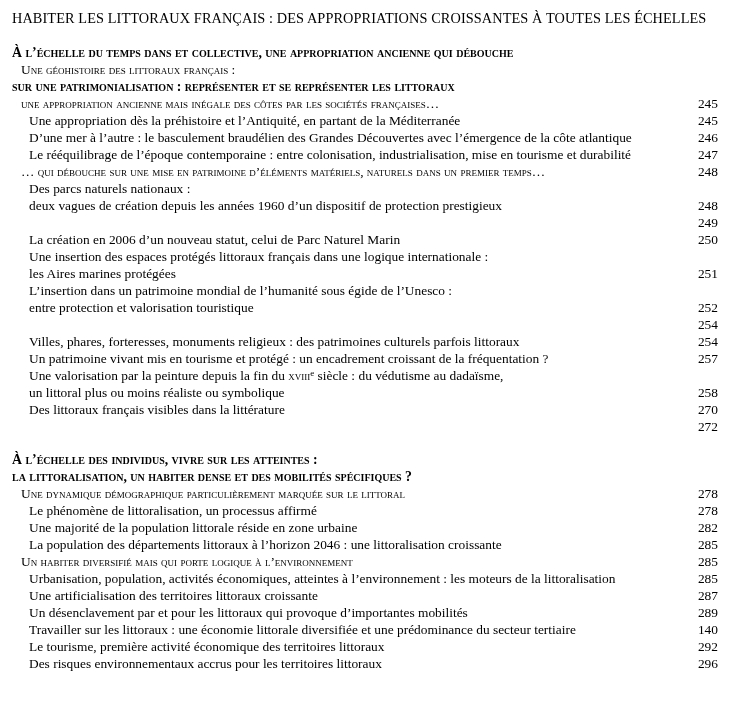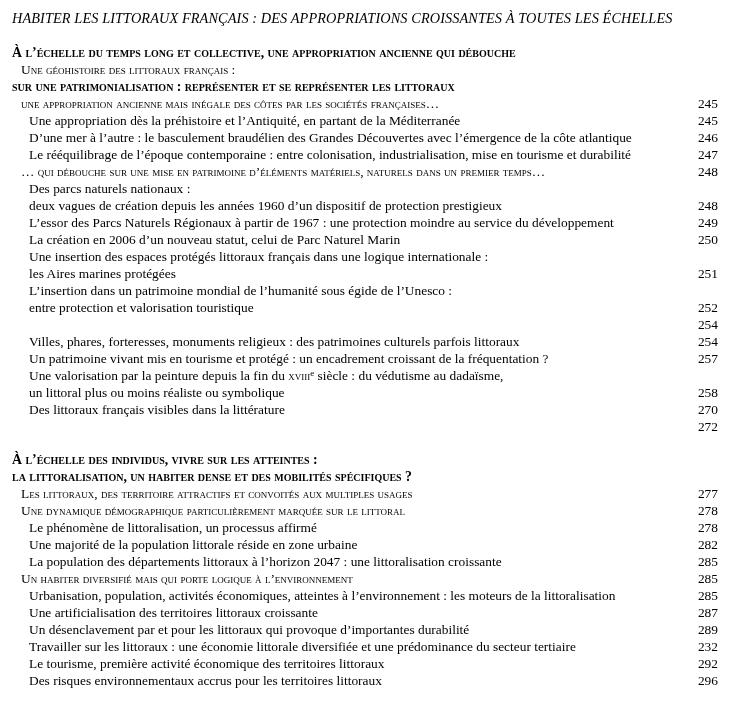--- a/index.html
+++ b/index.html
@@ -19,21 +19,20 @@
     width: 733px;
     height: 704px;
     padding: 8px 15px 0 12px;
   }
   .title {
     font-size: 14.3px;
     line-height: 20px;
     white-space: nowrap;
     letter-spacing: 0.1px;
     margin-bottom: 4px;
-    font-style: italic;
   }
   .row {
     display: flex;
     align-items: baseline;
     line-height: 17px;
     font-size: 13.4px;
   }
   .row .txt { white-space: nowrap; }
   .row .pg  { margin-left: auto; padding-left: 6px; text-align: left; }
   .row.section {
@@ -50,21 +49,21 @@
   .sc { font-variant: small-caps; }
   sup { font-size: 9px; line-height: 0; vertical-align: 4px; }
 </style>
 </head>
 <body>
 
 <div class="page">
   <div class="title">HABITER LES LITTORAUX FRANÇAIS : DES APPROPRIATIONS CROISSANTES À TOUTES LES ÉCHELLES</div>
   <div class="toc">
       <div class="row section section-start">
-        <span class="txt">À l’échelle du temps long et collective, une appropriation ancienne qui débouche</span>
+        <span class="txt">À l’échelle du temps dans et collective, une appropriation ancienne qui débouche</span>
         <span class="pg"></span>
       </div>
       <div class="row subsection">
         <span class="txt">Une géohistoire des littoraux français :</span>
         <span class="pg"></span>
       </div>
       <div class="row section">
         <span class="txt">sur une patrimonialisation : représenter et se représenter les littoraux</span>
         <span class="pg"></span>
       </div>
@@ -90,21 +89,20 @@
       </div>
       <div class="row item">
         <span class="txt">Des parcs naturels nationaux :</span>
         <span class="pg"></span>
       </div>
       <div class="row item">
         <span class="txt">deux vagues de création depuis les années 1960 d’un dispositif de protection prestigieux</span>
         <span class="pg">248</span>
       </div>
       <div class="row item">
-        <span class="txt">L’essor des Parcs Naturels Régionaux à partir de 1967 : une protection moindre au service du développement</span>
         <span class="pg">249</span>
       </div>
       <div class="row item">
         <span class="txt">La création en 2006 d’un nouveau statut, celui de Parc Naturel Marin</span>
         <span class="pg">250</span>
       </div>
       <div class="row item">
         <span class="txt">Une insertion des espaces protégés littoraux français dans une logique internationale :</span>
         <span class="pg"></span>
       </div>
@@ -148,58 +146,54 @@
       </div>
       <div class="row section section-start">
         <span class="txt">À l’échelle des individus, vivre sur les atteintes :</span>
         <span class="pg"></span>
       </div>
       <div class="row section">
         <span class="txt">la littoralisation, un habiter dense et des mobilités spécifiques ?</span>
         <span class="pg"></span>
       </div>
       <div class="row subsection">
-        <span class="txt">Les littoraux, des territoire attractifs et convoités aux multiples usages</span>
-        <span class="pg">277</span>
-      </div>
-      <div class="row subsection">
         <span class="txt">Une dynamique démographique particulièrement marquée sur le littoral</span>
         <span class="pg">278</span>
       </div>
       <div class="row item">
         <span class="txt">Le phénomène de littoralisation, un processus affirmé</span>
         <span class="pg">278</span>
       </div>
       <div class="row item">
         <span class="txt">Une majorité de la population littorale réside en zone urbaine</span>
         <span class="pg">282</span>
       </div>
       <div class="row item">
-        <span class="txt">La population des départements littoraux à l’horizon 2047 : une littoralisation croissante</span>
+        <span class="txt">La population des départements littoraux à l’horizon 2046 : une littoralisation croissante</span>
         <span class="pg">285</span>
       </div>
       <div class="row subsection">
         <span class="txt">Un habiter diversifié mais qui porte logique à l’environnement</span>
         <span class="pg">285</span>
       </div>
       <div class="row item">
         <span class="txt">Urbanisation, population, activités économiques, atteintes à l’environnement : les moteurs de la littoralisation</span>
         <span class="pg">285</span>
       </div>
       <div class="row item">
         <span class="txt">Une artificialisation des territoires littoraux croissante</span>
         <span class="pg">287</span>
       </div>
       <div class="row item">
-        <span class="txt">Un désenclavement par et pour les littoraux qui provoque d’importantes durabilité</span>
+        <span class="txt">Un désenclavement par et pour les littoraux qui provoque d’importantes mobilités</span>
         <span class="pg">289</span>
       </div>
       <div class="row item">
         <span class="txt">Travailler sur les littoraux : une économie littorale diversifiée et une prédominance du secteur tertiaire</span>
-        <span class="pg">232</span>
+        <span class="pg">140</span>
       </div>
       <div class="row item">
         <span class="txt">Le tourisme, première activité économique des territoires littoraux</span>
         <span class="pg">292</span>
       </div>
       <div class="row item">
         <span class="txt">Des risques environnementaux accrus pour les territoires littoraux</span>
         <span class="pg">296</span>
       </div>
     </div>

